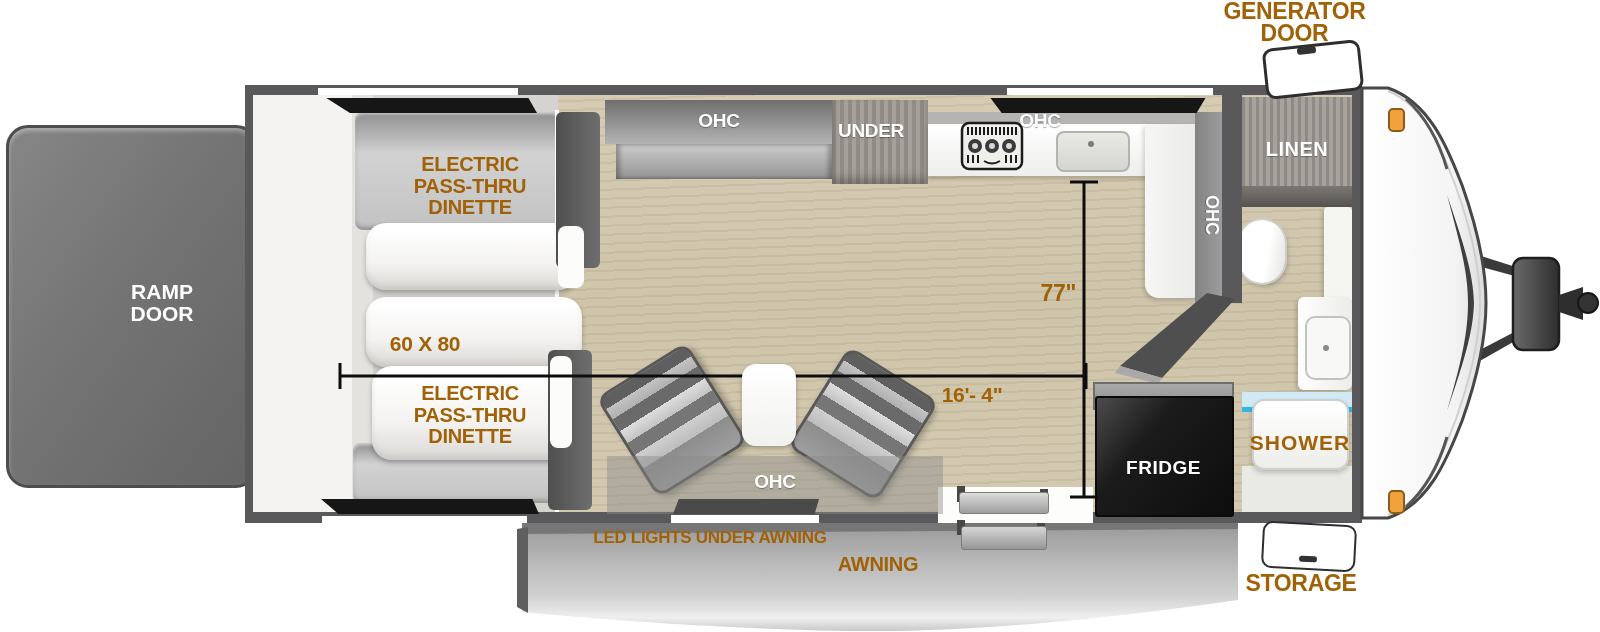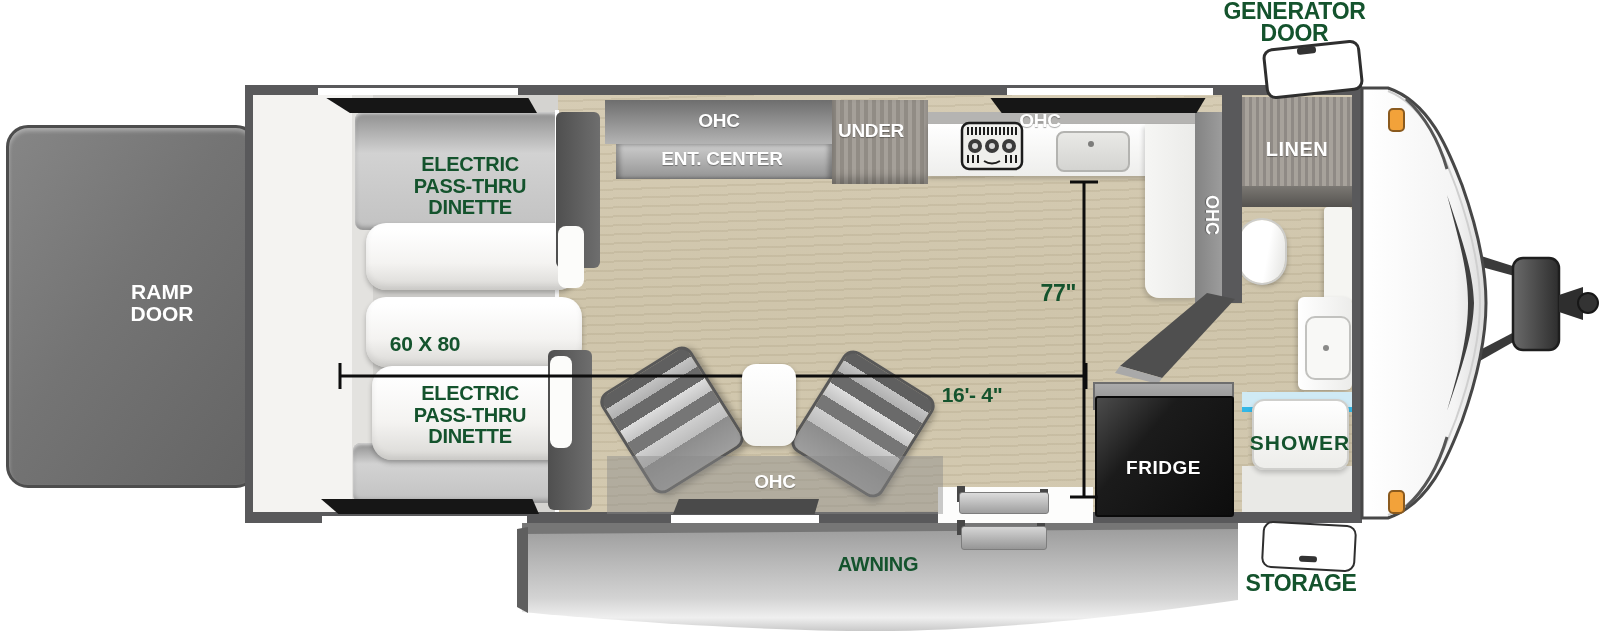--- a/index.html
+++ b/index.html
@@ -1,19 +1,19 @@
 <!DOCTYPE html>
 <html><head>
 <meta charset="utf-8">
 <style>
   html,body{margin:0;padding:0;background:#fff;}
   #canvas{position:relative;width:1600px;height:632px;background:#ffffff;overflow:hidden;
           font-family:"Liberation Sans",sans-serif;}
   .abs{position:absolute;}
-  .lbl{position:absolute;font-weight:bold;color:#14532d;text-align:center;line-height:1.08;
+  .lbl{position:absolute;font-weight:bold;color:#a16207;text-align:center;line-height:1.08;
        letter-spacing:-0.3px;z-index:50;}
   .wlbl{color:#ffffff;text-shadow:0 1px 1px rgba(0,0,0,0.35);}
   .wall{background:#59595b;z-index:6;}
   .winstrip{background:#ffffff;z-index:7;}
   .window{background:#161616;z-index:7;}
   .bench{background:linear-gradient(180deg,#8f8f8f 0%,#d2d2d2 35%,#c2c2c2 100%);
          border-radius:8px;box-shadow:inset 0 2px 3px rgba(255,255,255,.6), inset 0 -3px 4px rgba(0,0,0,.25);z-index:4;}
   .cushion{background:linear-gradient(180deg,#ffffff 10%,#f4f3f1 60%,#d9d8d5 100%);
            border-radius:20px;box-shadow:0 3px 5px rgba(0,0,0,.25), inset 0 -4px 6px rgba(0,0,0,.08);z-index:5;}
   .armrest{background:linear-gradient(90deg,#4f4f4f,#6e6e6e);border-radius:6px;z-index:5;}
@@ -74,21 +74,20 @@
 
   <div class="abs" style="left:605px;top:100px;width:227px;height:44px;z-index:4;
               background:linear-gradient(180deg,#6e6e6e,#b4b4b4);"></div>
   <div class="abs" style="left:616px;top:144px;width:216px;height:35px;z-index:4;
               background:linear-gradient(180deg,#cdcdcd,#939393);
               box-shadow:inset 4px 0 4px rgba(0,0,0,.25), inset -4px 0 4px rgba(0,0,0,.25);"></div>
   <div class="abs" style="left:832px;top:100px;width:96px;height:84px;z-index:4;
               background:repeating-linear-gradient(90deg,#918c85 0 4px,#a5a099 4px 8px);
               box-shadow:inset 0 -6px 8px rgba(0,0,0,.25);"></div>
   <div class="lbl wlbl" style="left:669px;top:111px;width:100px;font-size:19px;">OHC</div>
-  <div class="lbl wlbl" style="left:622px;top:149px;width:200px;font-size:19px;">ENT. CENTER</div>
   <div class="lbl wlbl" style="left:811px;top:121px;width:120px;font-size:19px;">UNDER</div>
 
   <div class="abs" style="left:928px;top:112px;width:294px;height:20px;background:#b5b4b2;z-index:4;"></div>
   <div class="abs" style="left:928px;top:124px;width:277px;height:52px;background:linear-gradient(180deg,#ffffff,#eeeeec);
               box-shadow:0 3px 4px rgba(0,0,0,.18);z-index:4;"></div>
   <div class="abs" style="left:1145px;top:124px;width:60px;height:174px;background:linear-gradient(90deg,#f6f6f4,#e9e9e7);
               border-radius:0 0 14px 14px;box-shadow:-2px 3px 4px rgba(0,0,0,.15);z-index:4;"></div>
 
   <svg class="abs" style="left:960px;top:121px;z-index:5;" width="64" height="50" viewBox="0 0 64 50">
     <rect x="2" y="2" width="60" height="46" rx="7" fill="#efefec" stroke="#1c1c1c" stroke-width="2.5"></rect>
@@ -244,15 +243,16 @@
   <div class="handle abs" style="left:1297px;top:47px;width:19px;height:7px;transform:rotate(-6deg);"></div>
   <div class="lbl" style="left:1212px;top:0px;width:165px;font-size:23px;line-height:22px;">
     <div>GENERATOR</div>
     <div>DOOR</div>
   </div>
 
   <div class="doorflap abs" style="left:1262px;top:523px;width:90px;height:43px;transform:rotate(3deg);border-width:2.5px;"></div>
   <div class="handle abs" style="left:1299px;top:556px;width:18px;height:6px;transform:rotate(3deg);"></div>
   <div class="lbl" style="left:1238px;top:571px;width:126px;font-size:23px;">STORAGE</div>
 
+  <div class="lbl" style="left:572px;top:529px;width:276px;font-size:17px;">LED LIGHTS UNDER AWNING</div>
   <div class="lbl" style="left:812px;top:554px;width:132px;font-size:20px;">AWNING</div>
 
 </div>
 
 </body></html>

